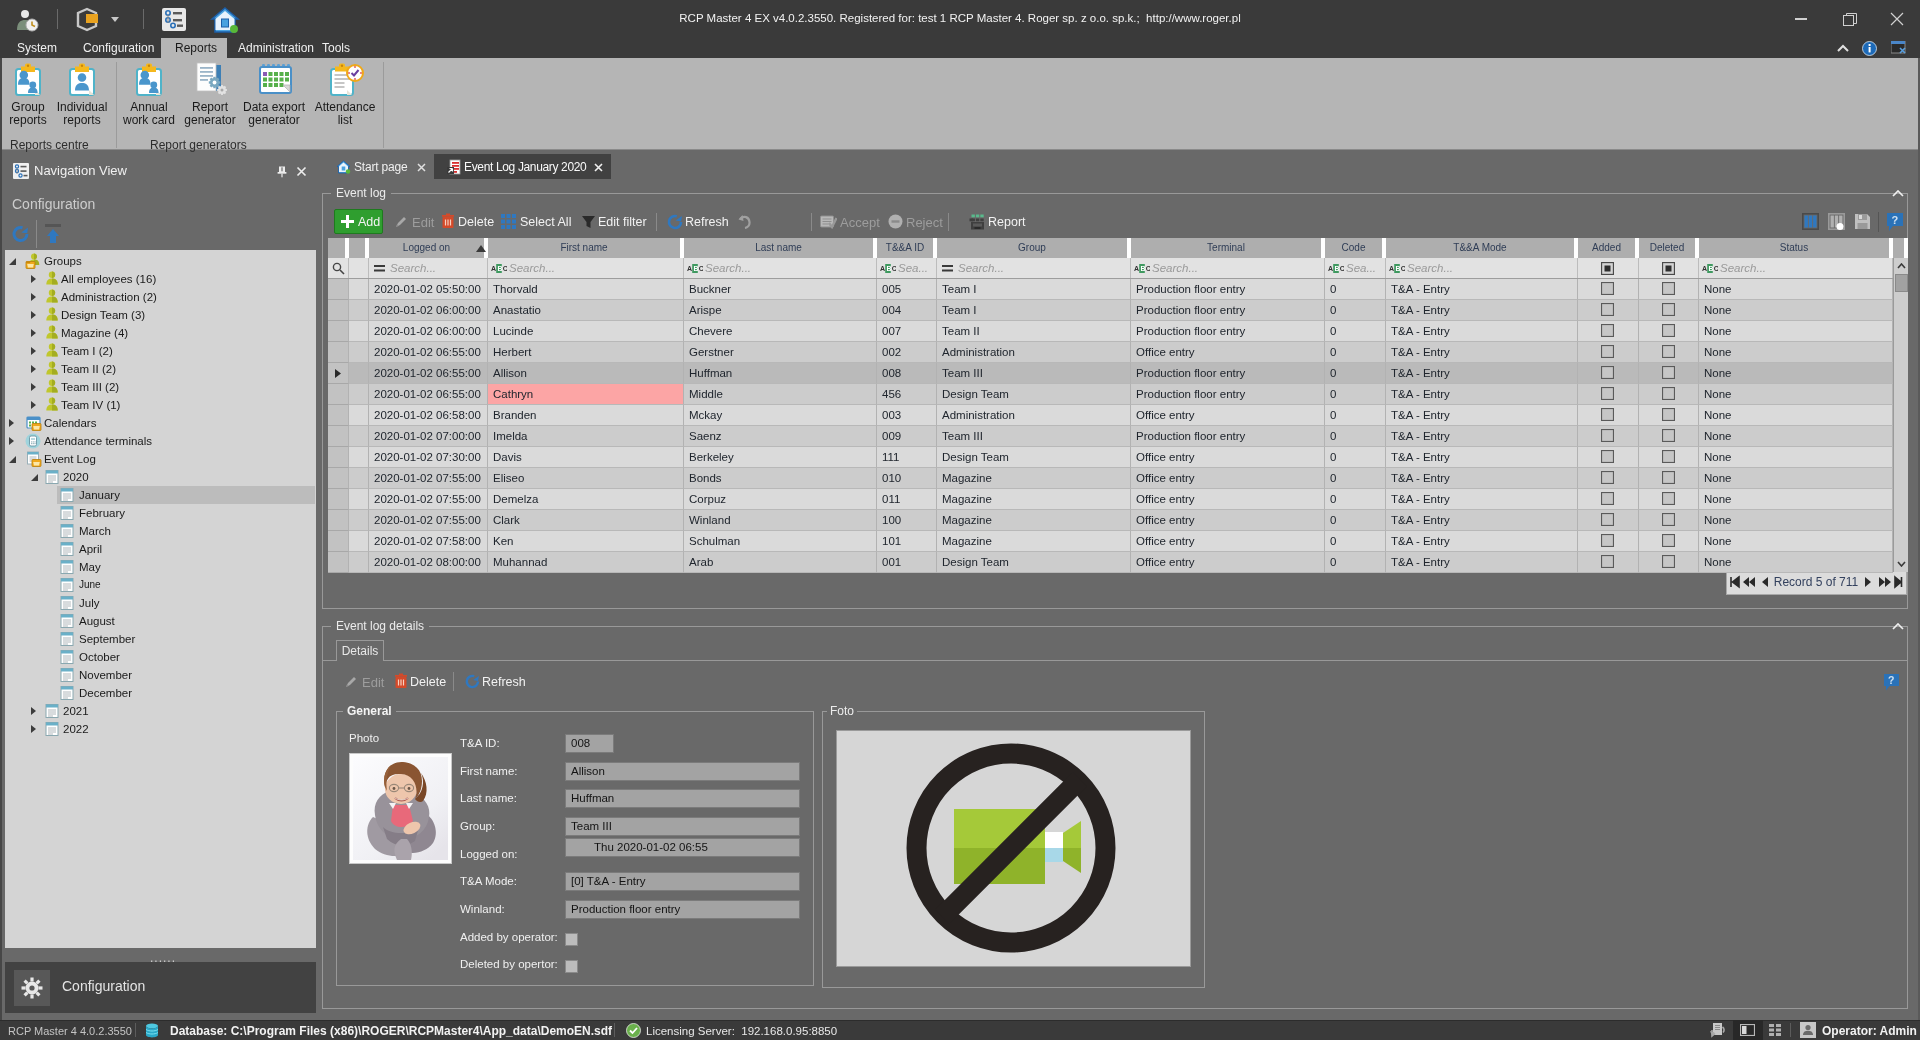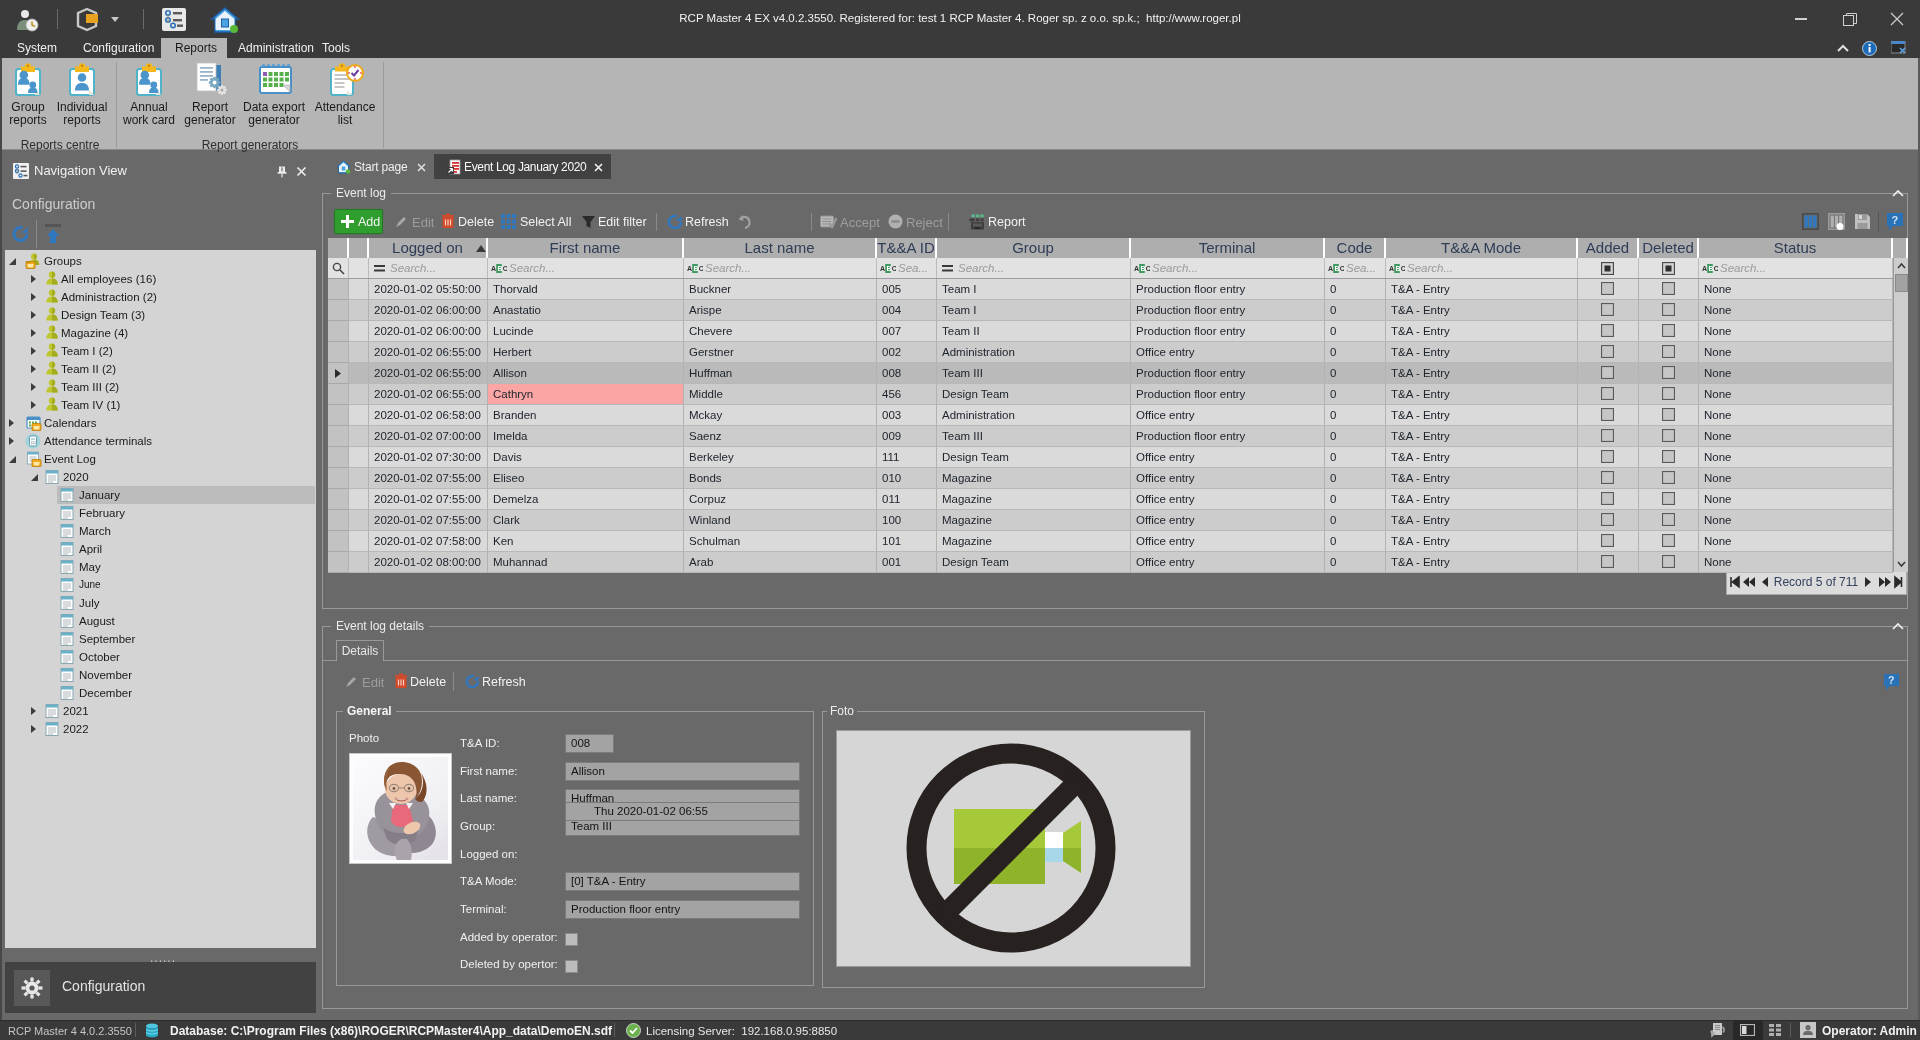--- a/index.html
+++ b/index.html
@@ -2,28 +2,28 @@
 <html><head>
 <meta charset="utf-8">
 <style>
 * { margin:0; padding:0; box-sizing:border-box; }
 html,body { width:1920px; height:1040px; overflow:hidden; }
 body { font-family:"Liberation Sans", sans-serif; background:#696969; position:relative; }
 .abs { position:absolute; }
 svg { display:block; }
 .menuitem { position:absolute; top:38px; height:20px; line-height:20px; color:#f0f0f0; font-size:12px; }
 .rbtn { position:absolute; color:#1a1a1a; font-size:12px; line-height:13px; text-align:center; }
-.rlabel { position:absolute; top:138px; font-size:12px; color:#2d2d2d; text-align:center; }
+.rlabel { position:absolute; top:138px; font-size:12px; color:#2d2d2d; }
 .rsep { position:absolute; top:62px; width:1px; height:86px; background:#9b9b9b; }
 .groupbox { position:absolute; border:1px solid #999999; }
 .gblabel { position:absolute; top:-7px; background:#696969; padding:0 5px; color:#ececec; font-size:12px; line-height:14px; }
 .tbtext { color:#f2f2f2; font-size:12.5px; }
 .tbdis  { color:#9d9d9d; font-size:13px; }
 .tbsep { position:absolute; top:4px; width:1px; height:20px; background:#8a8a8a; }
-.gh { position:absolute; top:0; height:20px; background:#aeaeae; border-right:2px solid #ffffff; color:#2f3d56; font-size:15px; text-align:center; line-height:20px; }
+.gh { position:absolute; top:0; height:20px; background:#aeaeae; border-right:4px solid #ffffff; color:#2f3d56; font-size:10px; text-align:center; line-height:20px; }
 .gf { position:absolute; top:20px; height:20px; background:#e2e2e2; border-right:1px solid #bcbcbc; font-size:12px; }
 .gc { position:absolute; height:21px; border-right:1px solid #b2b2b2; font-size:11.5px; color:#20262e; line-height:21px; padding-left:5px; overflow:hidden; white-space:nowrap; }
 .grow { position:absolute; left:0; width:1524px; height:21px; }
 .search { position:absolute; left:21px; top:2px; color:#999999; font-style:italic; font-size:11.5px; line-height:16px; }
 .formlabel { position:absolute; color:#f0f0f0; font-size:11.5px; width:150px; }
 .forminput { position:absolute; left:565px; width:235px; height:19px; background:#a3a3a3; border:1px solid #7b7b7b; color:#141414; font-size:11.5px; line-height:17px; padding-left:5px; }
 </style>
 </head>
 <body>
 
@@ -955,24 +955,24 @@
   </div>
 <div class="formlabel" style="left:460px;top:737px;">T&amp;A ID:</div>
 <div class="forminput" style="top:734px;width:49px;">008</div>
 <div class="formlabel" style="left:460px;top:765px;">First name:</div>
 <div class="forminput" style="top:762px;">Allison</div>
 <div class="formlabel" style="left:460px;top:792px;">Last name:</div>
 <div class="forminput" style="top:789px;">Huffman</div>
 <div class="formlabel" style="left:460px;top:820px;">Group:</div>
 <div class="forminput" style="top:817px;">Team III</div>
 <div class="formlabel" style="left:460px;top:848px;">Logged on:</div>
-<div class="forminput" style="top:802px;padding-left:28px;">Thu 2020-01-02 06:55</div>
+<div class="forminput" style="top:838px;padding-left:28px;">Thu 2020-01-02 06:55</div>
 <div class="formlabel" style="left:460px;top:875px;">T&amp;A Mode:</div>
 <div class="forminput" style="top:872px;">[0] T&amp;A - Entry</div>
-<div class="formlabel" style="left:460px;top:903px;">Terminal:</div>
+<div class="formlabel" style="left:460px;top:903px;">Winland:</div>
 <div class="forminput" style="top:900px;">Production floor entry</div>
 <div class="formlabel" style="left:460px;top:931px;">Added by operator:</div>
 <div class="abs" style="left:565px;top:933px;width:13px;height:13px;background:#bcbcbc;border:1px solid #8a8a8a;"></div>
 <div class="formlabel" style="left:460px;top:958px;">Deleted by opertor:</div>
 <div class="abs" style="left:565px;top:960px;width:13px;height:13px;background:#bcbcbc;border:1px solid #8a8a8a;"></div>
 
 <div class="groupbox" style="left:822px;top:711px;width:383px;height:277px;"></div>
 <div class="abs" style="left:827px;top:704px;background:#696969;padding:0 3px;color:#ececec;font-size:12px;line-height:14px;">Foto</div>
 <div class="abs" style="left:836px;top:730px;width:355px;height:237px;background:#d6d6d6;border:1px solid #9a9a9a;">
 <svg width="353" height="235" viewBox="0 0 353 235">

